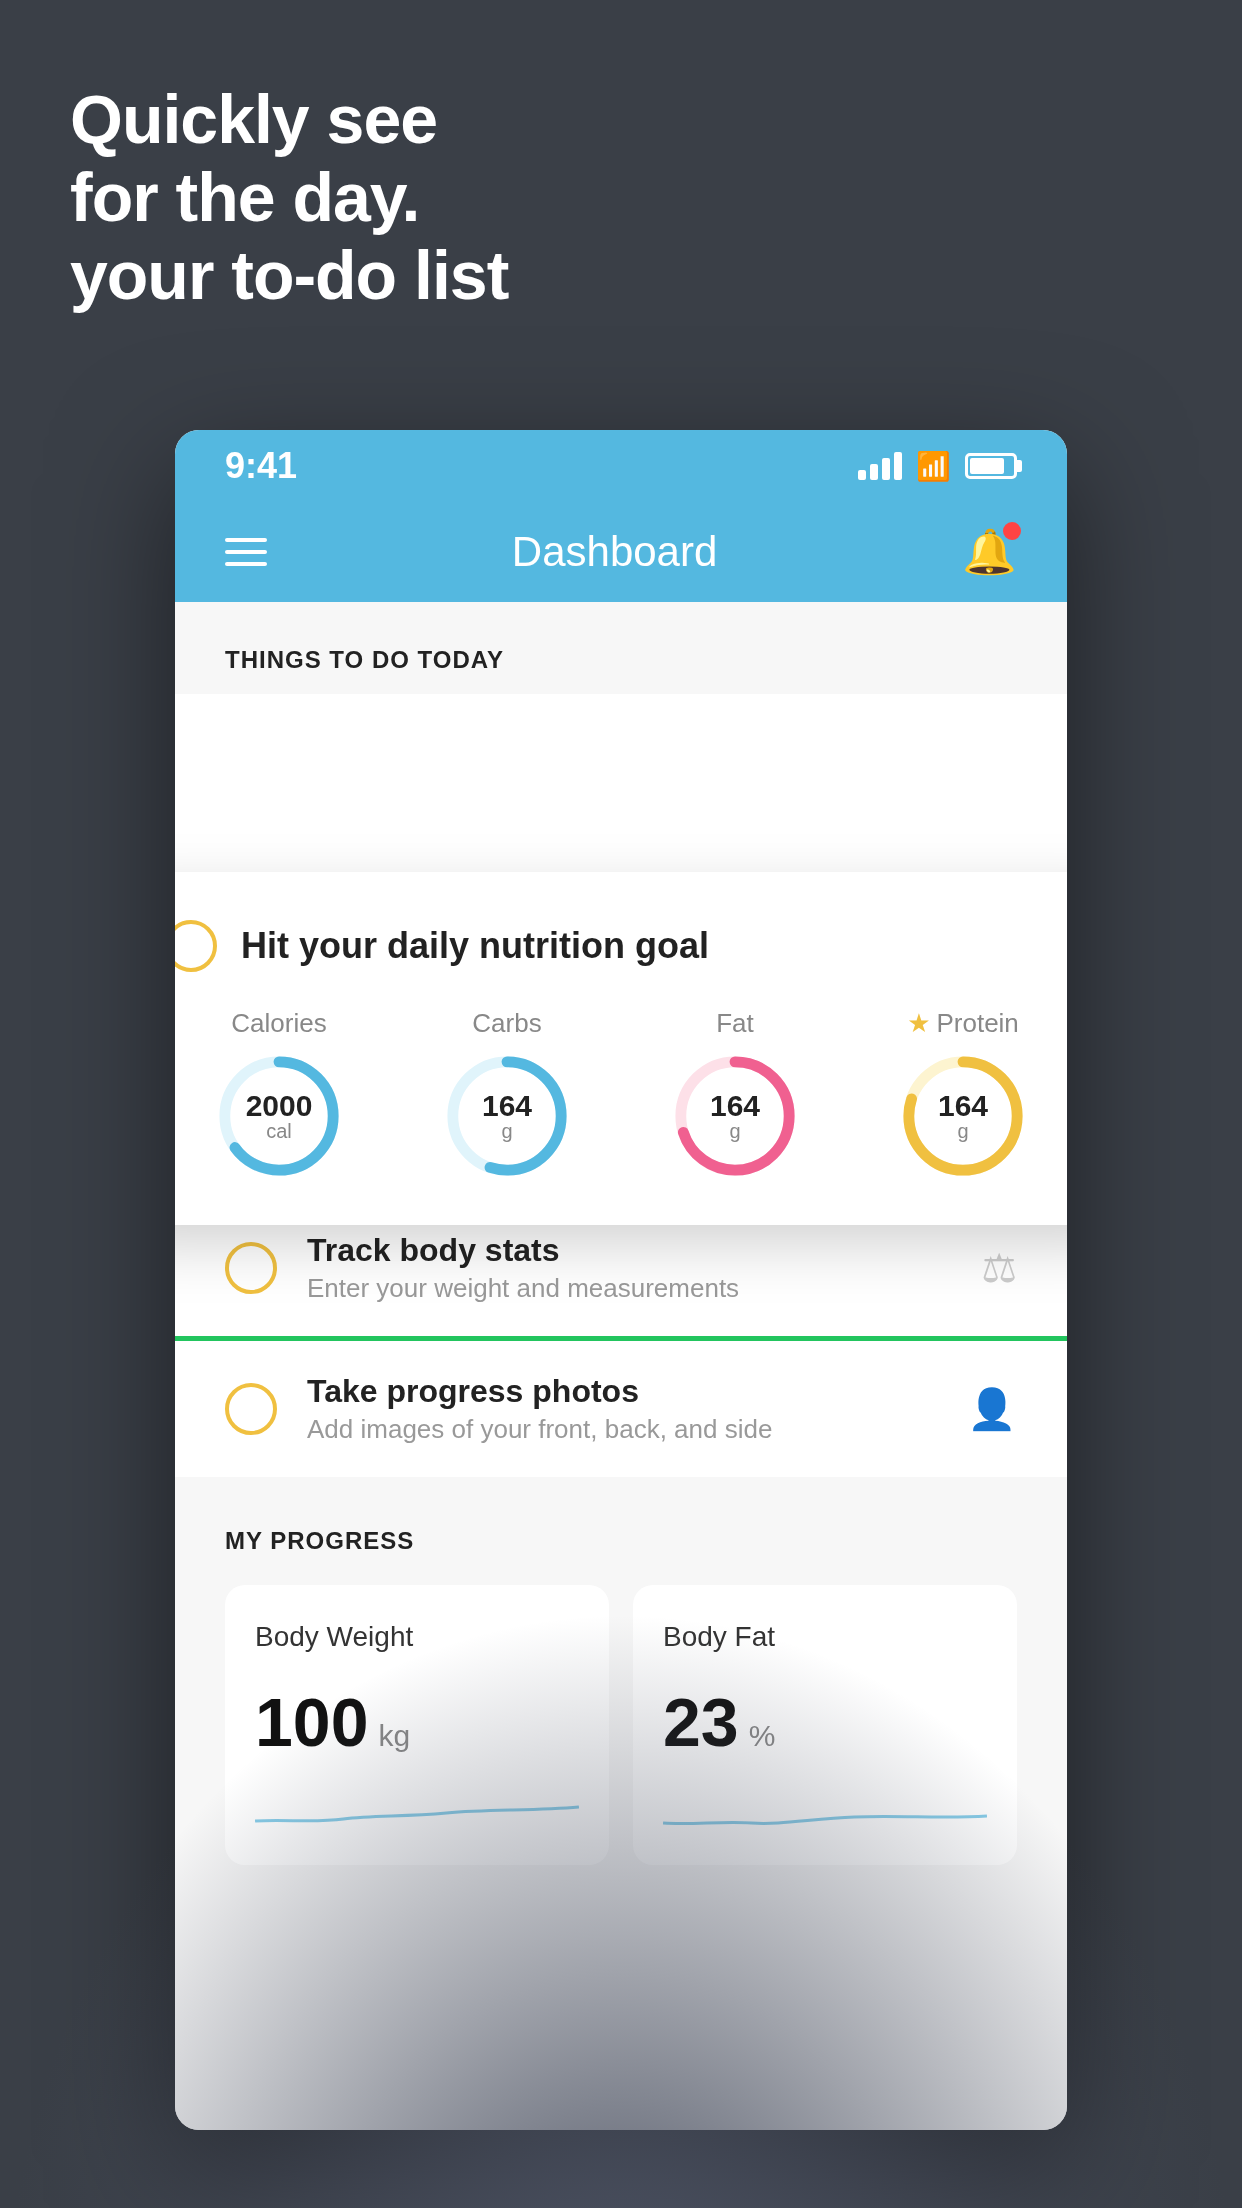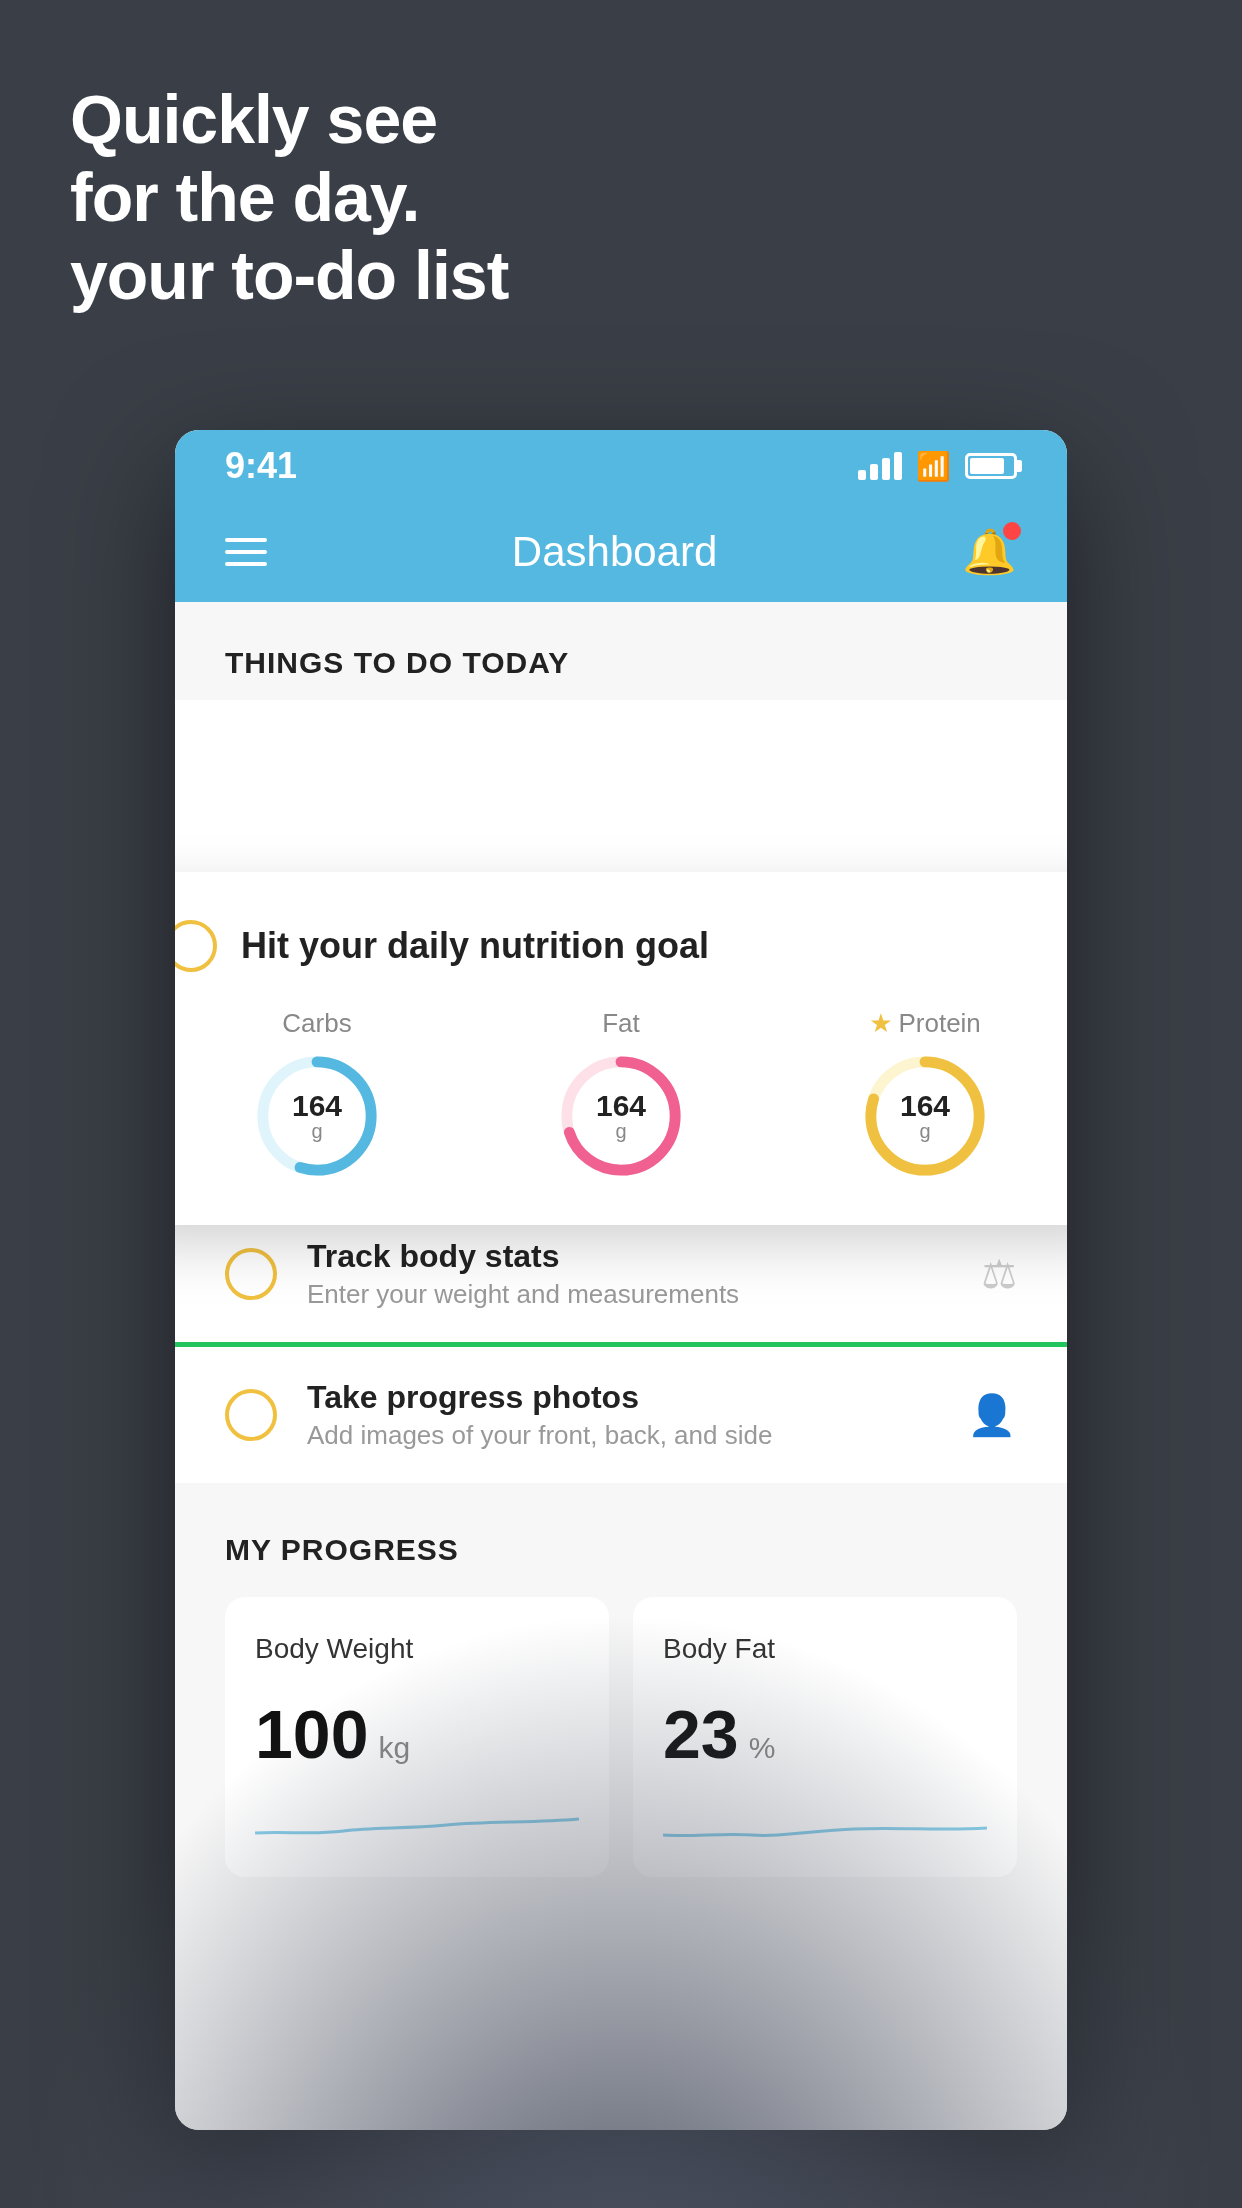--- a/index.html
+++ b/index.html
@@ -172,21 +172,21 @@
       overflow: hidden;
     }
 
     
     .things-section {
       background: #f7f7f7;
       padding: 44px 50px 20px;
     }
 
     .section-heading {
-      font-size: 30px;
+      font-size: 24px;
       font-weight: 800;
       color: #222222;
       letter-spacing: 1px;
       text-transform: uppercase;
     }
 
     
     .floating-card {
       position: absolute;
       top: 270px;
@@ -431,20 +431,33 @@
       <div class="things-section">
         <span class="section-heading">THINGS TO DO TODAY</span>
       </div>
 
       <div class="floating-card">
         <div class="card-header">
           <div class="circle-checkbox" style="border-color:#f0c040;"></div>
           <span class="card-title">Hit your daily nutrition goal</span>
         </div>
         <div class="nutrition-rings" id="nutrition-rings-container">
+        <div class="ring-item">
+    <div class="ring-label">Calories</div>
+    <div class="ring-container">
+      <svg class="ring-svg" width="130" height="130" viewBox="0 0 120 120">
+        <circle cx="60" cy="60" r="50" fill="none" stroke="#e0f4fb" stroke-width="10"></circle>
+        <circle cx="60" cy="60" r="50" fill="none" stroke="#54b8e0" stroke-width="10" stroke-dasharray="314.1592653589793" stroke-dashoffset="109.95574287564276" stroke-linecap="round"></circle>
+      </svg>
+      <div class="ring-text">
+        <div class="ring-value">2000</div>
+        <div class="ring-unit">cal</div>
+      </div>
+    </div>
+  </div>
             <div class="ring-item">
     <div class="ring-label">Carbs</div>
     <div class="ring-container">
       <svg class="ring-svg" width="130" height="130" viewBox="0 0 120 120">
         <circle cx="60" cy="60" r="50" fill="none" stroke="#e0f4fb" stroke-width="10"></circle>
         <circle cx="60" cy="60" r="50" fill="none" stroke="#54b8e0" stroke-width="10" stroke-dasharray="314.1592653589793" stroke-dashoffset="141.3716694115407" stroke-linecap="round"></circle>
       </svg>
       <div class="ring-text">
         <div class="ring-value">164</div>
         <div class="ring-unit">g</div>

